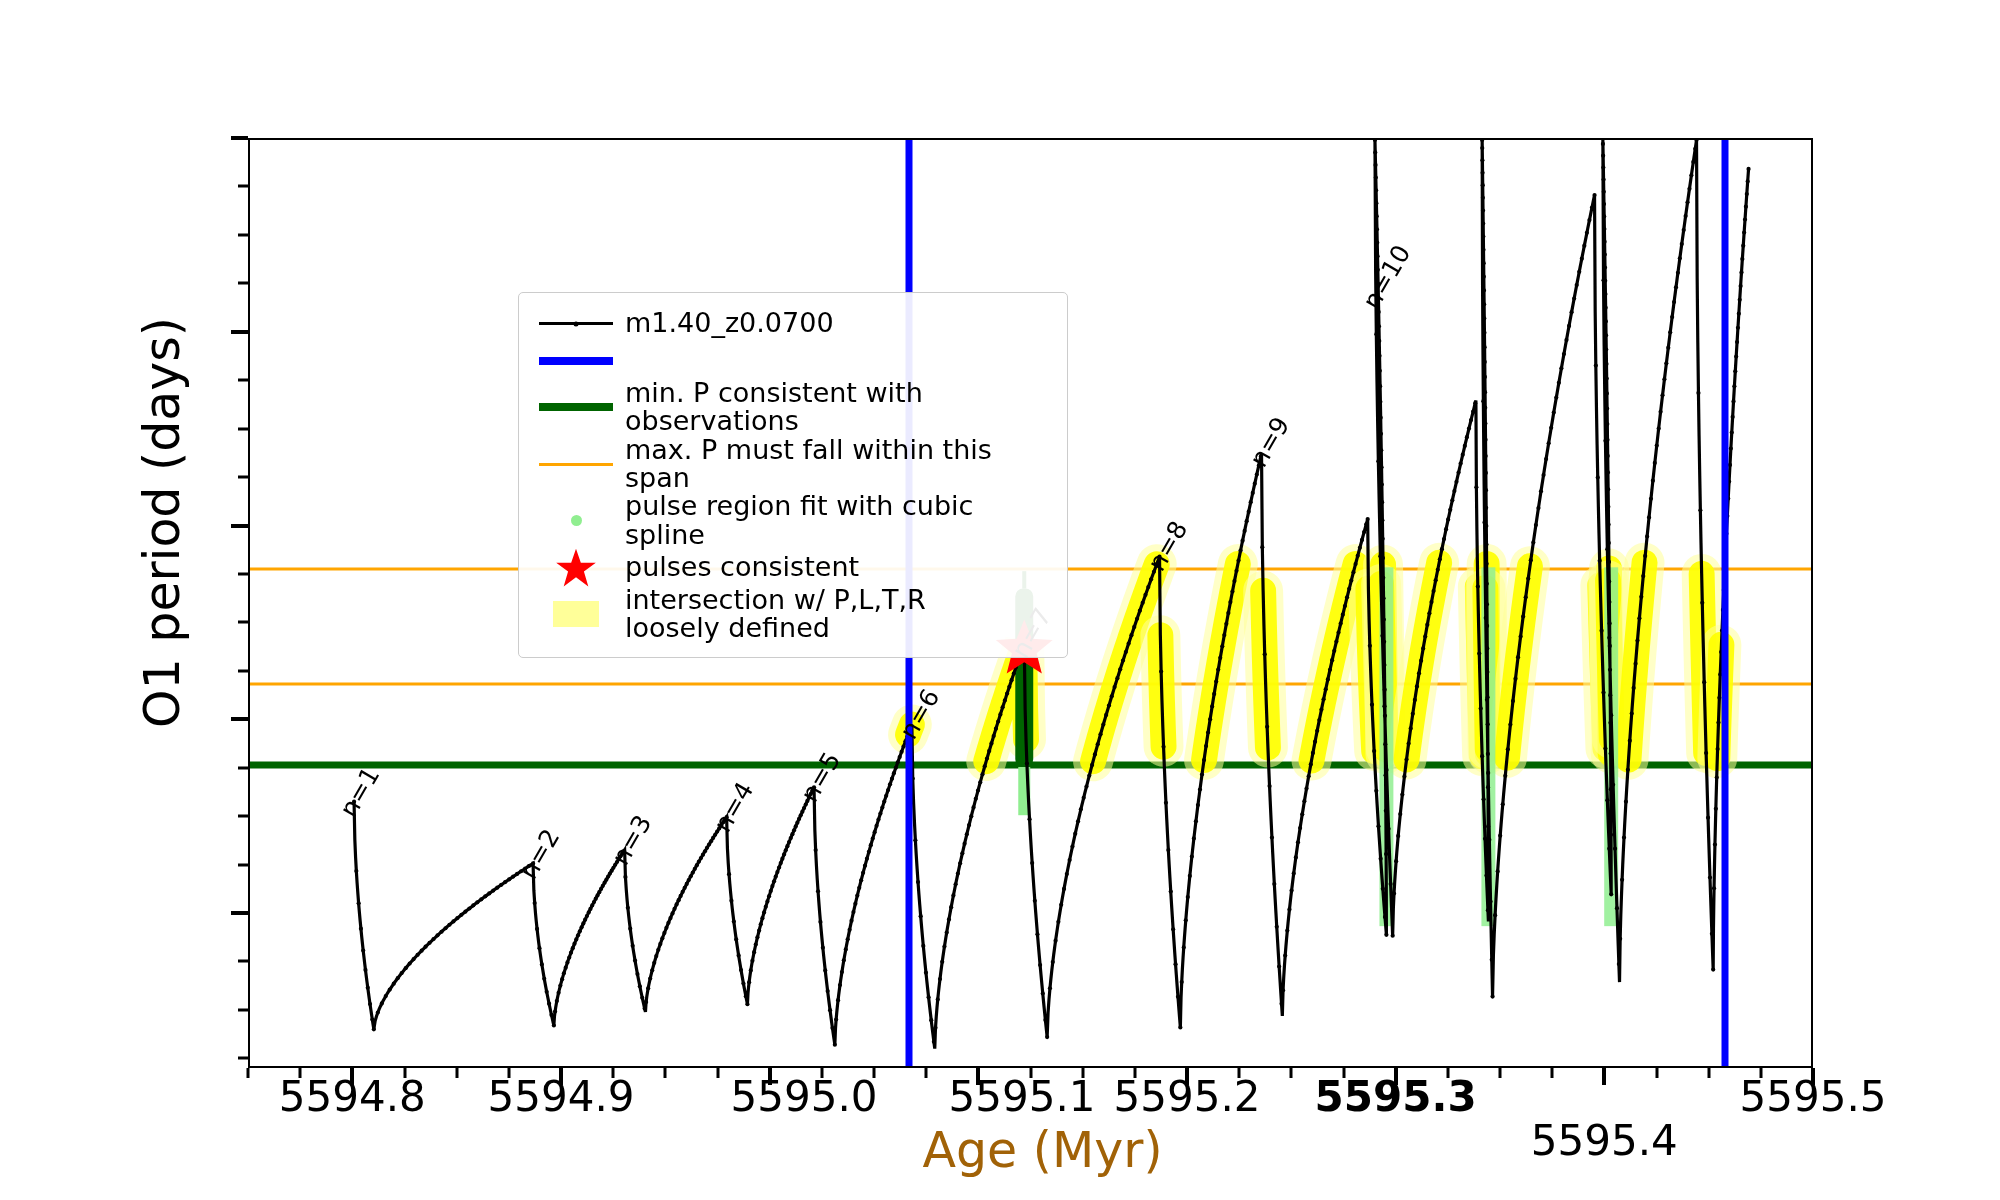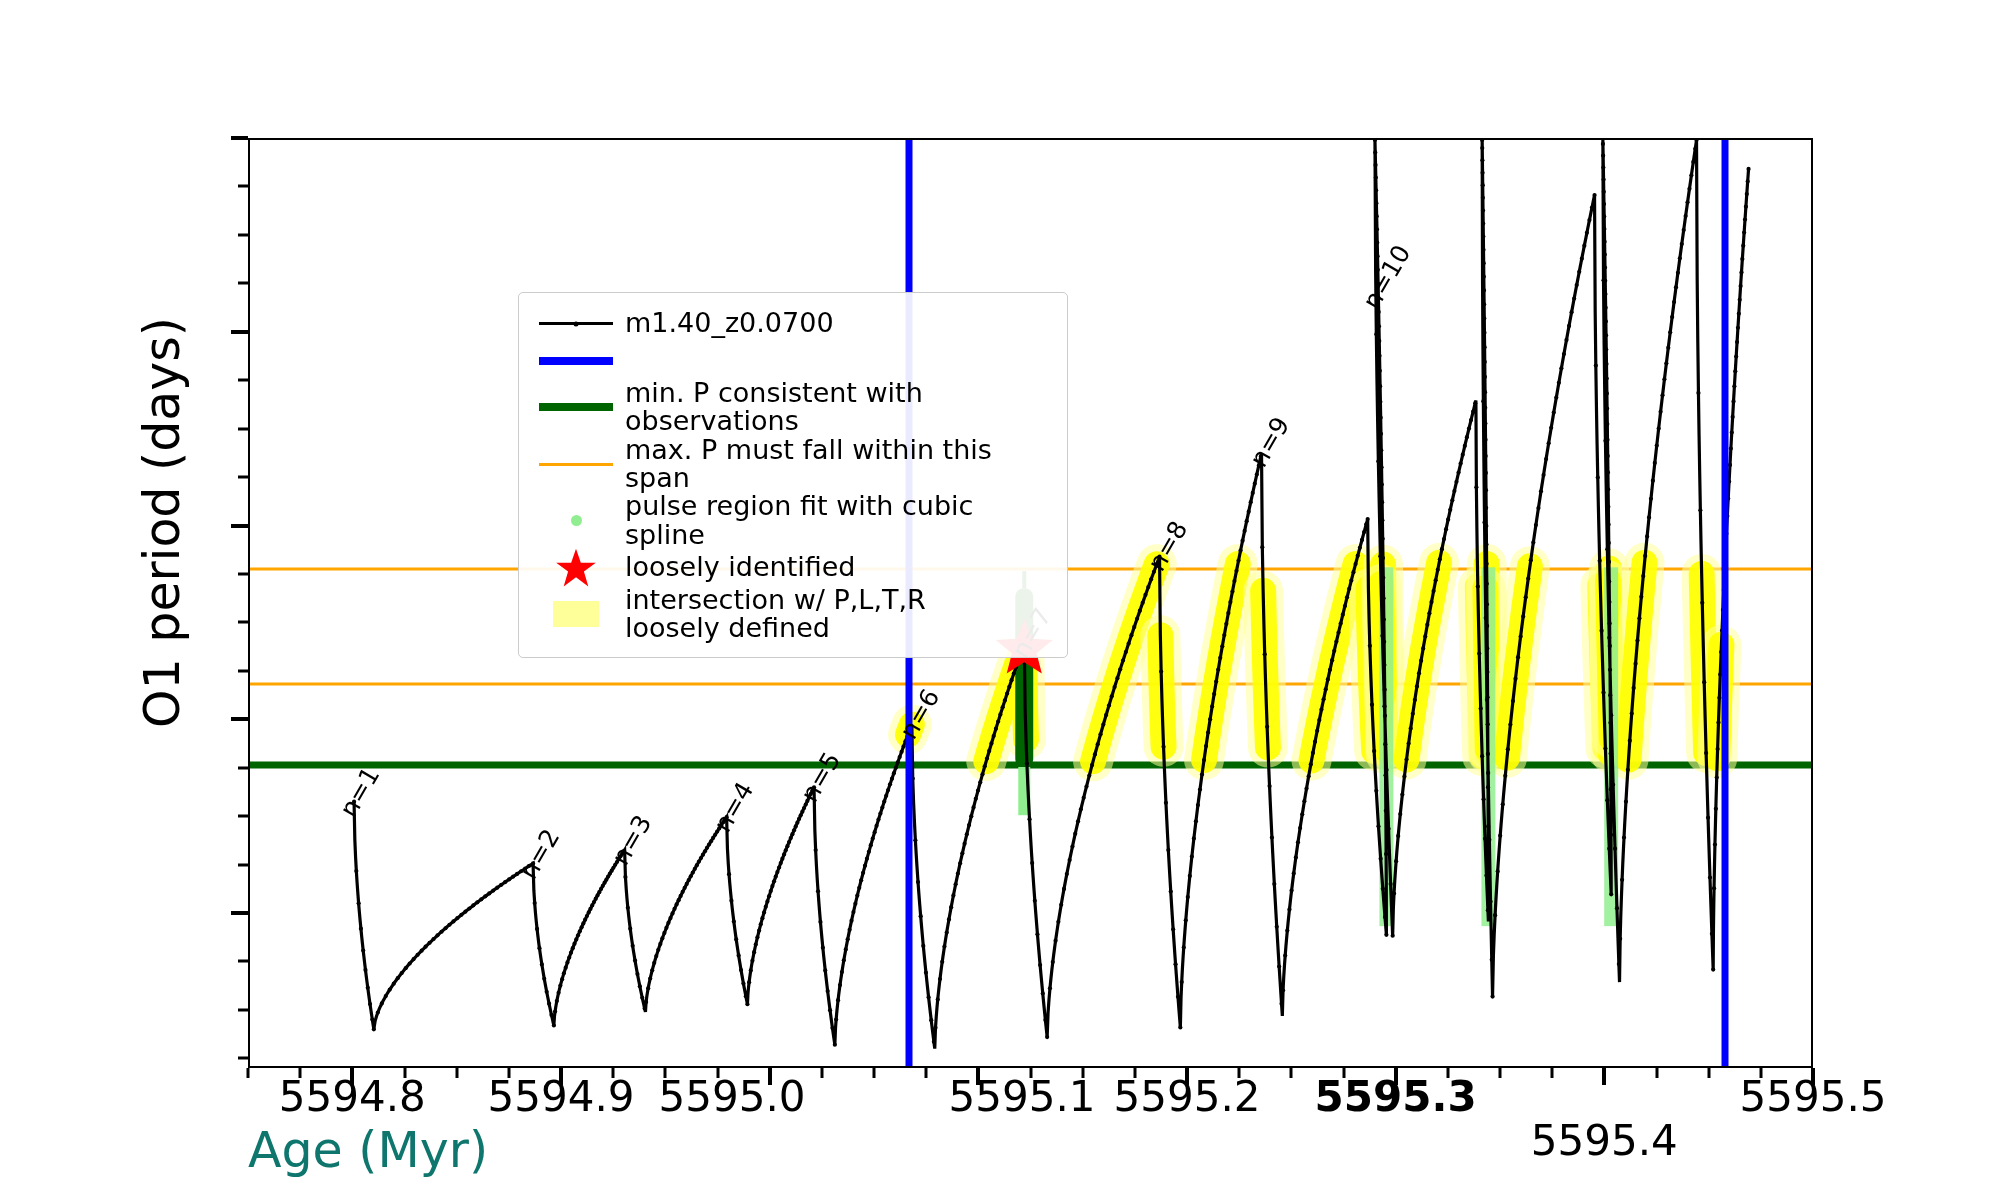--- a/index.html
+++ b/index.html
@@ -34,25 +34,26 @@
     width: 820px;
     text-align: center;
     transform: rotate(-90deg);
     transform-origin: center center;
     font-size: 49px;
     color: #000;
     white-space: nowrap;
   }
   #xlabel {
     position: absolute;
-    left: 248px;
+    left: 260px;
     top: 1122px;
     width: 1565px;
+    text-align: center;
     font-size: 49px;
-    color: #0f766e;
+    color: #a16207;
   }
   .ytick-major {
     position: absolute;
     width: 17px;
     height: 4px;
     background: #000;
     transform: translateY(-50%);
   }
   .ytick-minor {
     position: absolute;
@@ -213,21 +214,21 @@
       <div class="ytick-minor" style="top: 380.188px; left: 238px;"></div>
       <div class="ytick-minor" style="top: 283.312px; left: 238px;"></div>
       <div class="ytick-minor" style="top: 234.875px; left: 238px;"></div>
       <div class="ytick-minor" style="top: 186.438px; left: 238px;"></div>
     </div>
   <div id="xtick-labels">
       <div class="xtick-label" style="left: 352.333px;">5594.8</div>
       <div class="xtick-major" style="left: 352.333px; top: 1068px;"></div>
       <div class="xtick-label" style="left: 561px;">5594.9</div>
       <div class="xtick-major" style="left: 561px; top: 1068px;"></div>
-      <div class="xtick-label" style="left: 732px;">5595.0</div>
+      <div class="xtick-label" style="left: 804px;">5595.0</div>
       <div class="xtick-major" style="left: 769.667px; top: 1068px;"></div>
       <div class="xtick-label" style="left: 1022px;">5595.1</div>
       <div class="xtick-major" style="left: 978.333px; top: 1068px;"></div>
       <div class="xtick-label" style="left: 1187px;">5595.2</div>
       <div class="xtick-major" style="left: 1187px; top: 1068px;"></div>
       <div class="xtick-label" style="left: 1395.67px; font-weight: bold;">5595.3</div>
       <div class="xtick-major" style="left: 1395.67px; top: 1068px;"></div>
       <div class="xtick-label" style="left: 1604.33px; margin-top: 44px;">5595.4</div>
       <div class="xtick-major" style="left: 1604.33px; top: 1068px;"></div>
       <div class="xtick-label" style="left: 1813px;">5595.5</div>
@@ -1169,21 +1170,21 @@
         </span>
         <span class="legend-text">pulse region fit with cubic spline</span>
       </div>
 
       <div class="legend-row">
         <span class="legend-key">
           <svg class="key-star" viewBox="0 0 100 100">
             <polygon points="50,6 61,38 95,38 68,58 78,92 50,71 22,92 32,58 5,38 39,38" fill="#FF0000"></polygon>
           </svg>
         </span>
-        <span class="legend-text">loosely identified</span>
+        <span class="legend-text">pulses consistent</span>
       </div>
 
       <div class="legend-row">
         <span class="legend-key">
           <span class="key-patch"></span>
         </span>
         <span class="legend-text">
           <span>intersection w/ P,L,T,R</span><br>
           <span>loosely defined</span>
         </span>

